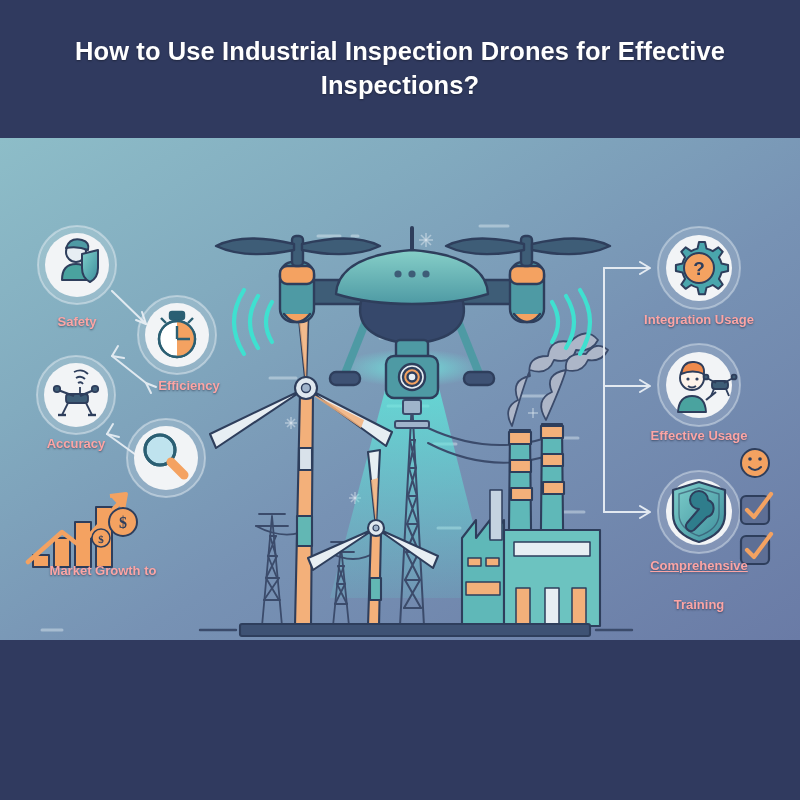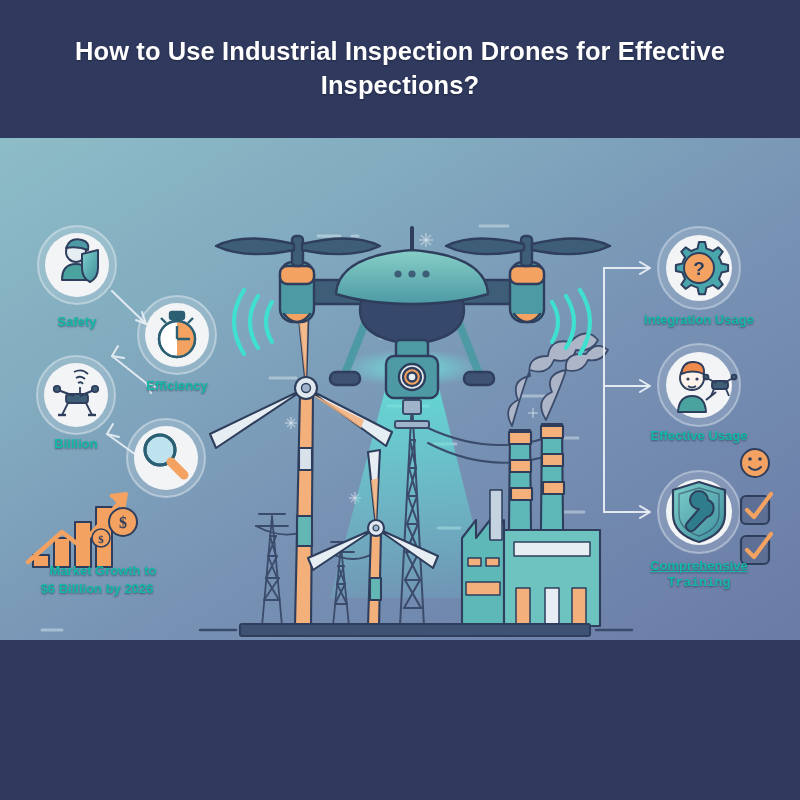--- a/index.html
+++ b/index.html
@@ -13,21 +13,21 @@
           line-height:1.32;letter-spacing:.1px;text-shadow:0 1px 2px rgba(0,0,0,.35);}
 
   
   .canvas{position:absolute;left:0;top:138px;width:800px;height:502px;overflow:hidden;}
   .canvas svg{display:block;}
 
   
   .footer{position:absolute;left:0;top:640px;width:800px;height:160px;background:#303a5f;}
 
   
-  .lbl{position:absolute;color:#14b8a6;font-size:13px;font-weight:bold;text-align:center;
+  .lbl{position:absolute;color:#fca5a5;font-size:13px;font-weight:bold;text-align:center;
        text-shadow:0 1px 2px rgba(20,28,50,.55);line-height:1.28;white-space:nowrap;}
   .lbl.multi{white-space:normal;}
 </style>
 </head>
 <body>
 
 <div id="page">
 
   <div class="header">
     <div class="header-title">How to Use Industrial Inspection Drones for Effective Inspections?</div>
@@ -427,26 +427,25 @@
           </g>
           <g>
             <rect x="741" y="398" width="28" height="28" rx="5" fill="#5e6f95" stroke="#2e3e5c" stroke-width="2.2"></rect>
             <path d="M747 412 L754 419 L771 396" fill="none" stroke="#f4a261" stroke-width="4.2" stroke-linecap="round" stroke-linejoin="round"></path>
           </g>
         </g>
       </g>
     </svg>
 
     <div class="lbl" style="left:29px;top:176px;width:96px;">Safety</div>
-    <div class="lbl" style="left:126px;top:240px;width:102px;">Efficiency</div>
-    <div class="lbl" style="left:26px;top:298px;width:100px;">Billlion</div>
+    <div class="lbl" style="left:138px;top:240px;width:102px;">Efficiency</div>
+    <div class="lbl" style="left:26px;top:298px;width:100px;">Accuracy</div>
 
     <div class="lbl multi" style="left:18px;top:425px;width:170px;text-align:center;">Market Growth to</div>
-    <div class="lbl multi" style="left:12px;top:443px;width:170px;">$6 Billlion by 2026</div>
 
     <div class="lbl" style="left:624px;top:174px;width:150px;">Integration Usage</div>
     <div class="lbl" style="left:624px;top:290px;width:150px;">Effective Usage</div>
     <div class="lbl multi" style="left:624px;top:420px;width:150px;text-decoration:underline;">Comprehensive</div>
-    <div class="lbl multi" style="left:624px;top:437px;width:150px;font-family:Liberation Mono, monospace;">Training</div>
+    <div class="lbl multi" style="left:624px;top:459px;width:150px;">Training</div>
   </div>
 
   <div class="footer"></div>
 </div>
 
 </body></html>

